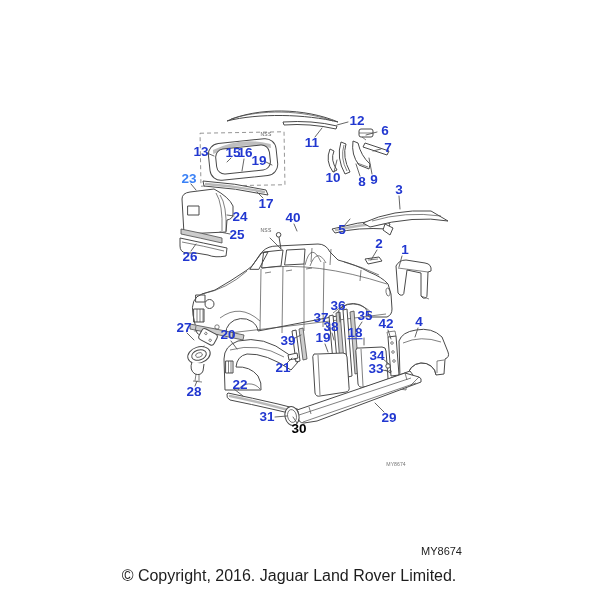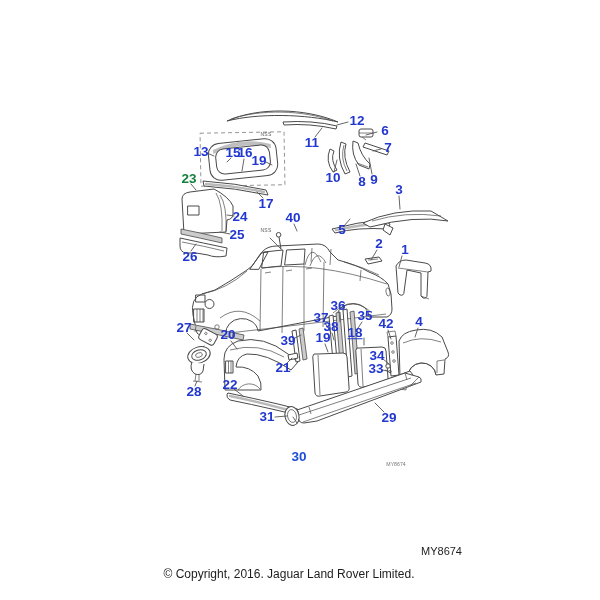--- a/index.html
+++ b/index.html
@@ -19,21 +19,21 @@
     position:absolute; transform:translate(-50%,-50%);
     font-family:"Liberation Sans", sans-serif;
     font-size:5px; color:#5a5a5a; line-height:1; letter-spacing:0.3px;
   }
   #figure-code {
     position:absolute; top:545px; left:0; width:462px; text-align:right;
     font-size:11px; color:#1d1d1d;
   }
   #copyright {
     position:absolute; top:567px; left:0; width:578px; text-align:center;
-    font-size:12px; color:#1d1d1d;
+    font-size:16px; color:#1d1d1d;
   }
   .ln { stroke:#4a4a4a; stroke-width:1; fill:none; stroke-linecap:round; stroke-linejoin:round; }
   .lnw { stroke:#4a4a4a; stroke-width:1; fill:#ffffff; stroke-linejoin:round; }
   .shade { stroke:#4a4a4a; stroke-width:0.8; fill:#cccccc; stroke-linejoin:round; }
   .band { stroke:#b9b9b9; stroke-width:2.4; fill:none; stroke-linecap:round; }
   .leader { stroke:#555555; stroke-width:0.9; fill:none; stroke-linecap:round; }
   .thin { stroke:#4a4a4a; stroke-width:0.7; fill:none; }
 </style>
 </head>
 <body>
@@ -251,29 +251,29 @@
       <span class="callout" style="left: 357px; top: 121px; color: rgb(33, 55, 208);">12</span>
       <span class="callout" style="left: 201px; top: 152px; color: rgb(33, 55, 208);">13</span>
       <span class="callout" style="left: 259px; top: 161px; color: rgb(33, 55, 208);">19</span>
       <span class="callout" style="left: 233px; top: 153px; color: rgb(33, 55, 208);">15</span>
       <span class="callout" style="left: 245px; top: 153px; color: rgb(33, 55, 208);">16</span>
       <span class="callout" style="left: 266px; top: 204px; color: rgb(33, 55, 208);">17</span>
       <span class="callout" style="left: 355px; top: 333px; color: rgb(33, 55, 208); text-decoration: underline;">18</span>
       <span class="callout" style="left: 323px; top: 338px; color: rgb(33, 55, 208);">19</span>
       <span class="callout" style="left: 228px; top: 335px; color: rgb(33, 55, 208);">20</span>
       <span class="callout" style="left: 283px; top: 368px; color: rgb(33, 55, 208);">21</span>
-      <span class="callout" style="left: 230px; top: 385px; color: rgb(33, 55, 208);">22</span>
-      <span class="callout" style="left: 189px; top: 179px; color: #15803d;">23</span>
+      <span class="callout" style="left: 240px; top: 385px; color: rgb(33, 55, 208);">22</span>
+      <span class="callout" style="left: 189px; top: 179px; color: #3b82f6;">23</span>
       <span class="callout" style="left: 240px; top: 217px; color: rgb(33, 55, 208);">24</span>
       <span class="callout" style="left: 237px; top: 235px; color: rgb(33, 55, 208);">25</span>
       <span class="callout" style="left: 190px; top: 257px; color: rgb(33, 55, 208);">26</span>
       <span class="callout" style="left: 184px; top: 328px; color: rgb(33, 55, 208);">27</span>
       <span class="callout" style="left: 194px; top: 392px; color: rgb(33, 55, 208);">28</span>
       <span class="callout" style="left: 389px; top: 418px; color: rgb(33, 55, 208);">29</span>
-      <span class="callout" style="left: 299px; top: 429px; color: #1d4ed8; margin-top: 28px;">30</span>
+      <span class="callout" style="left: 299px; top: 429px; color: #000000;">30</span>
       <span class="callout" style="left: 267px; top: 417px; color: rgb(33, 55, 208);">31</span>
       <span class="callout" style="left: 386px; top: 324px; color: rgb(33, 55, 208);">42</span>
       <span class="callout" style="left: 376px; top: 369px; color: rgb(33, 55, 208);">33</span>
       <span class="callout" style="left: 377px; top: 356px; color: rgb(33, 55, 208);">34</span>
       <span class="callout" style="left: 365px; top: 316px; color: rgb(33, 55, 208);">35</span>
       <span class="callout" style="left: 338px; top: 306px; color: rgb(33, 55, 208);">36</span>
       <span class="callout" style="left: 321px; top: 318px; color: rgb(33, 55, 208);">37</span>
       <span class="callout" style="left: 331px; top: 327px; color: rgb(33, 55, 208);">38</span>
       <span class="callout" style="left: 288px; top: 341px; color: rgb(33, 55, 208);">39</span>
       <span class="callout" style="left: 293px; top: 218px; color: rgb(33, 55, 208); text-align: center;">40</span>

